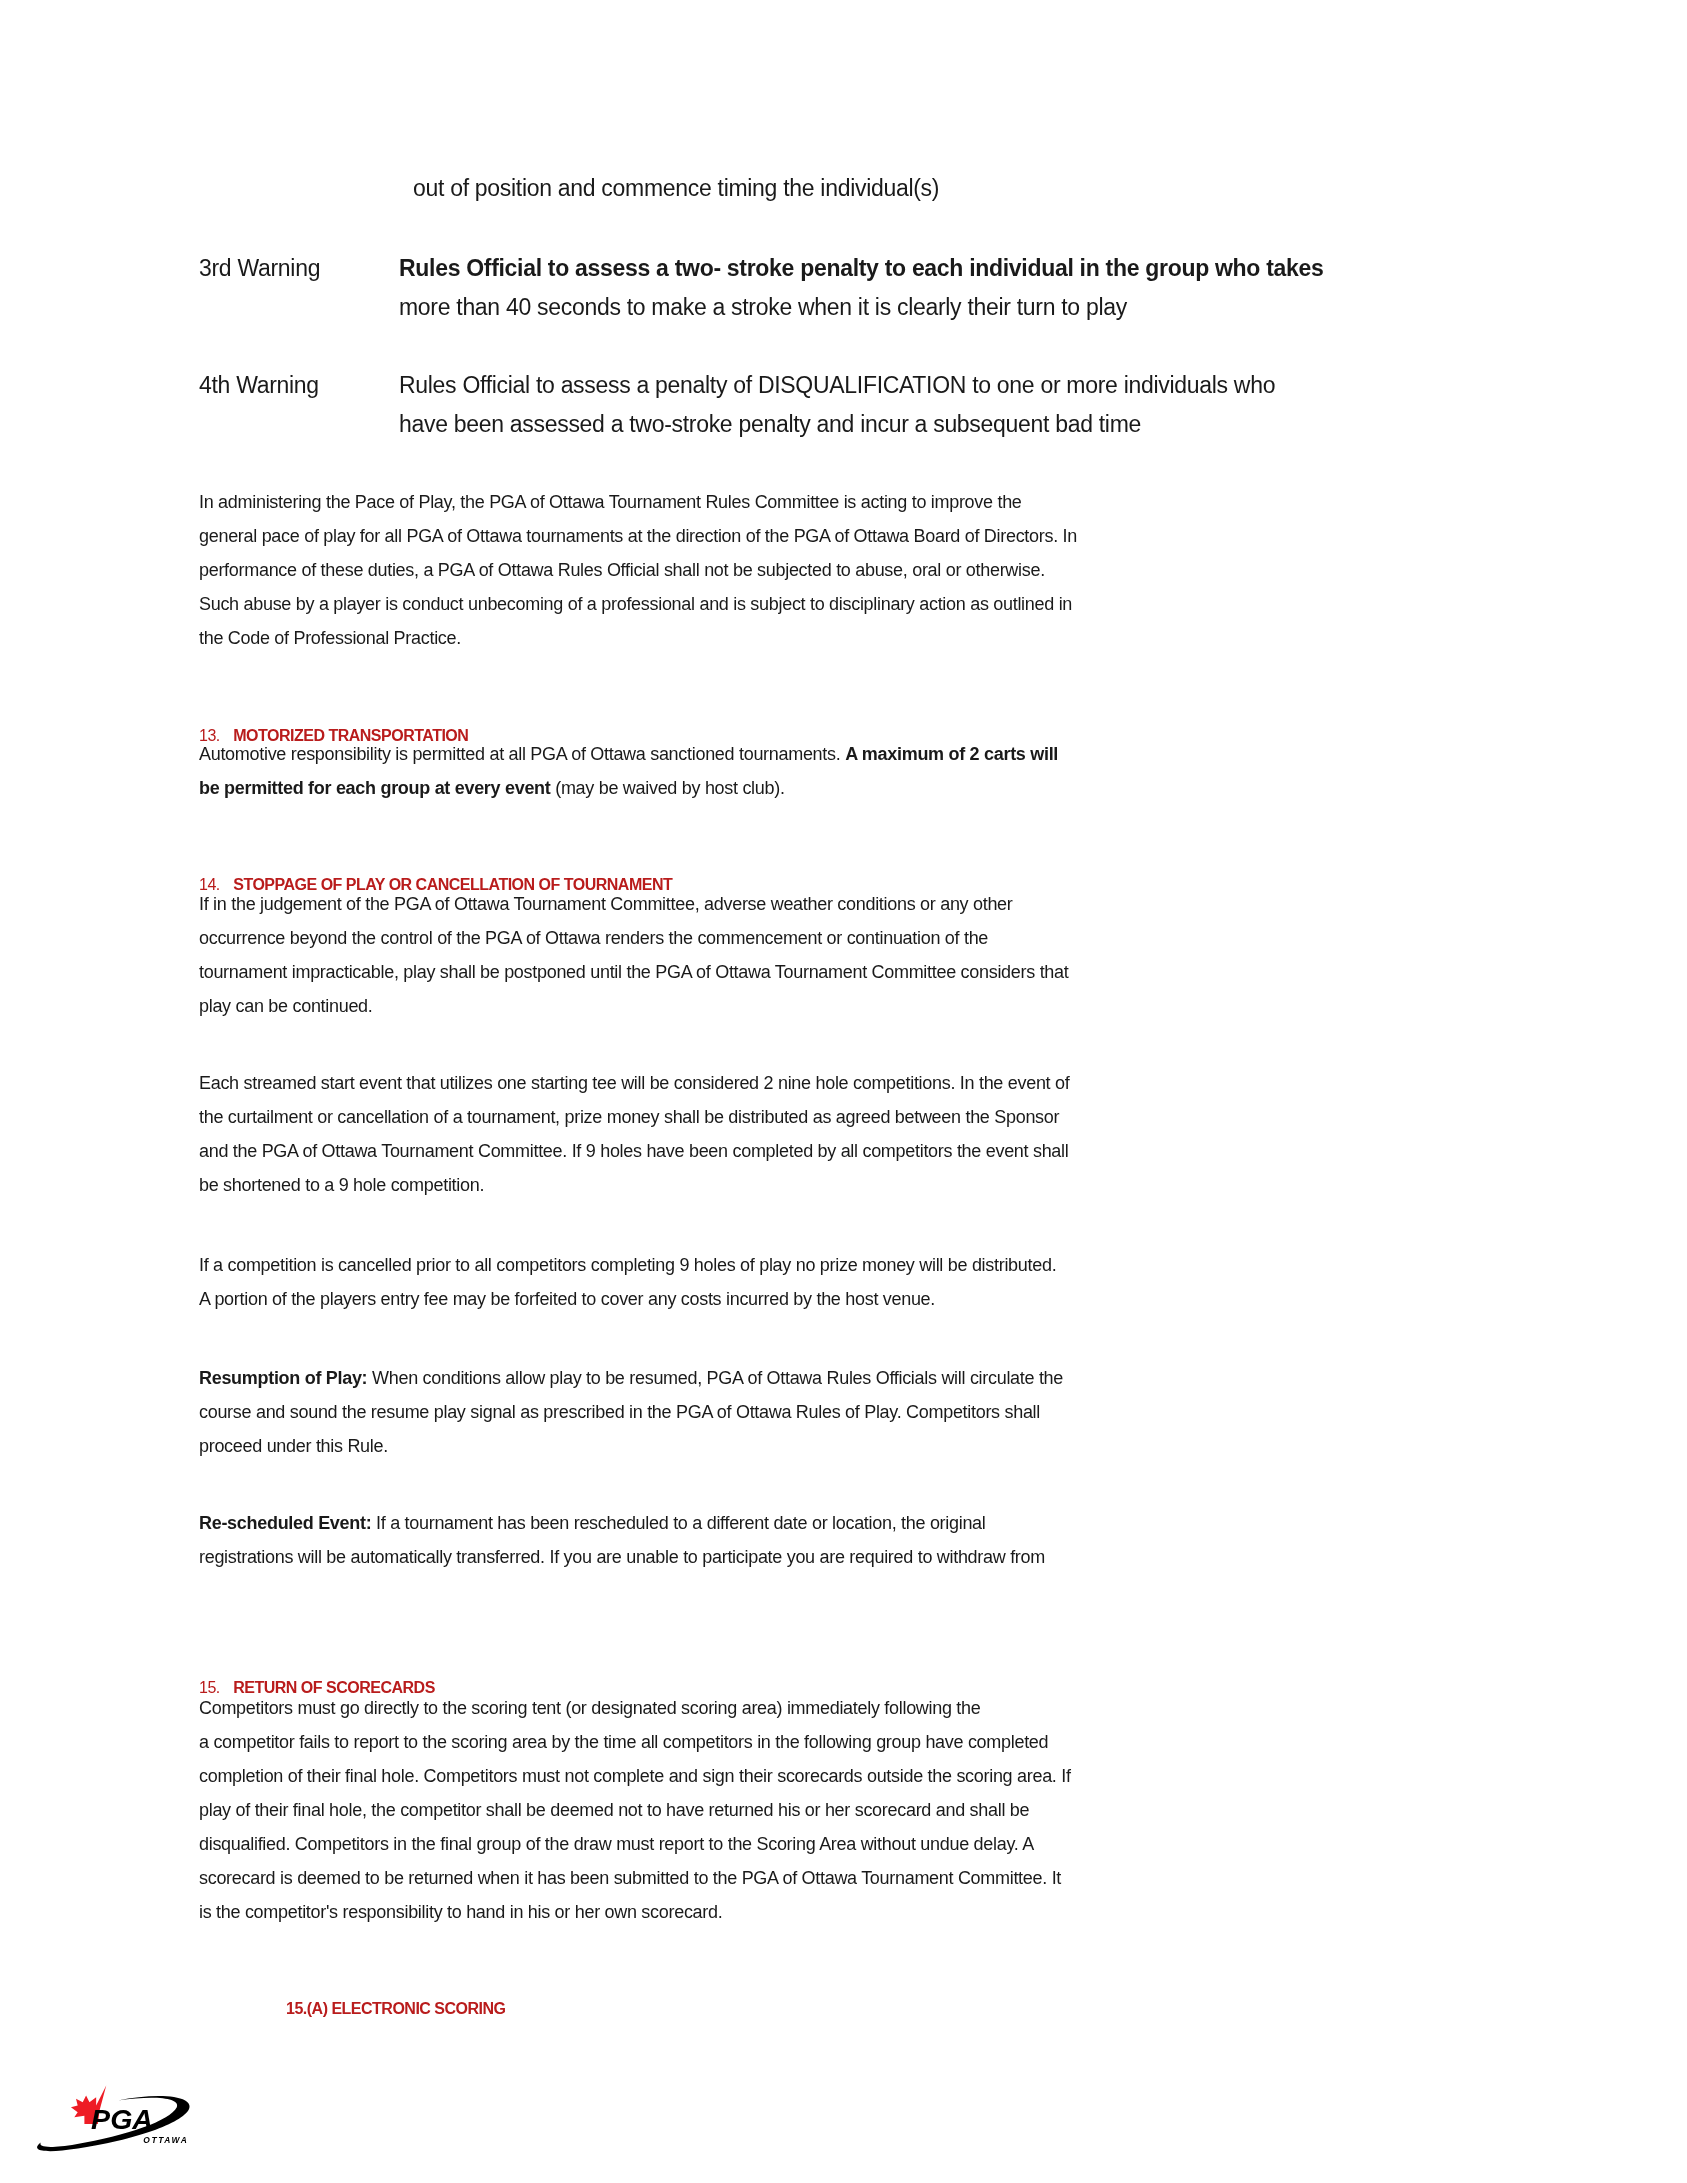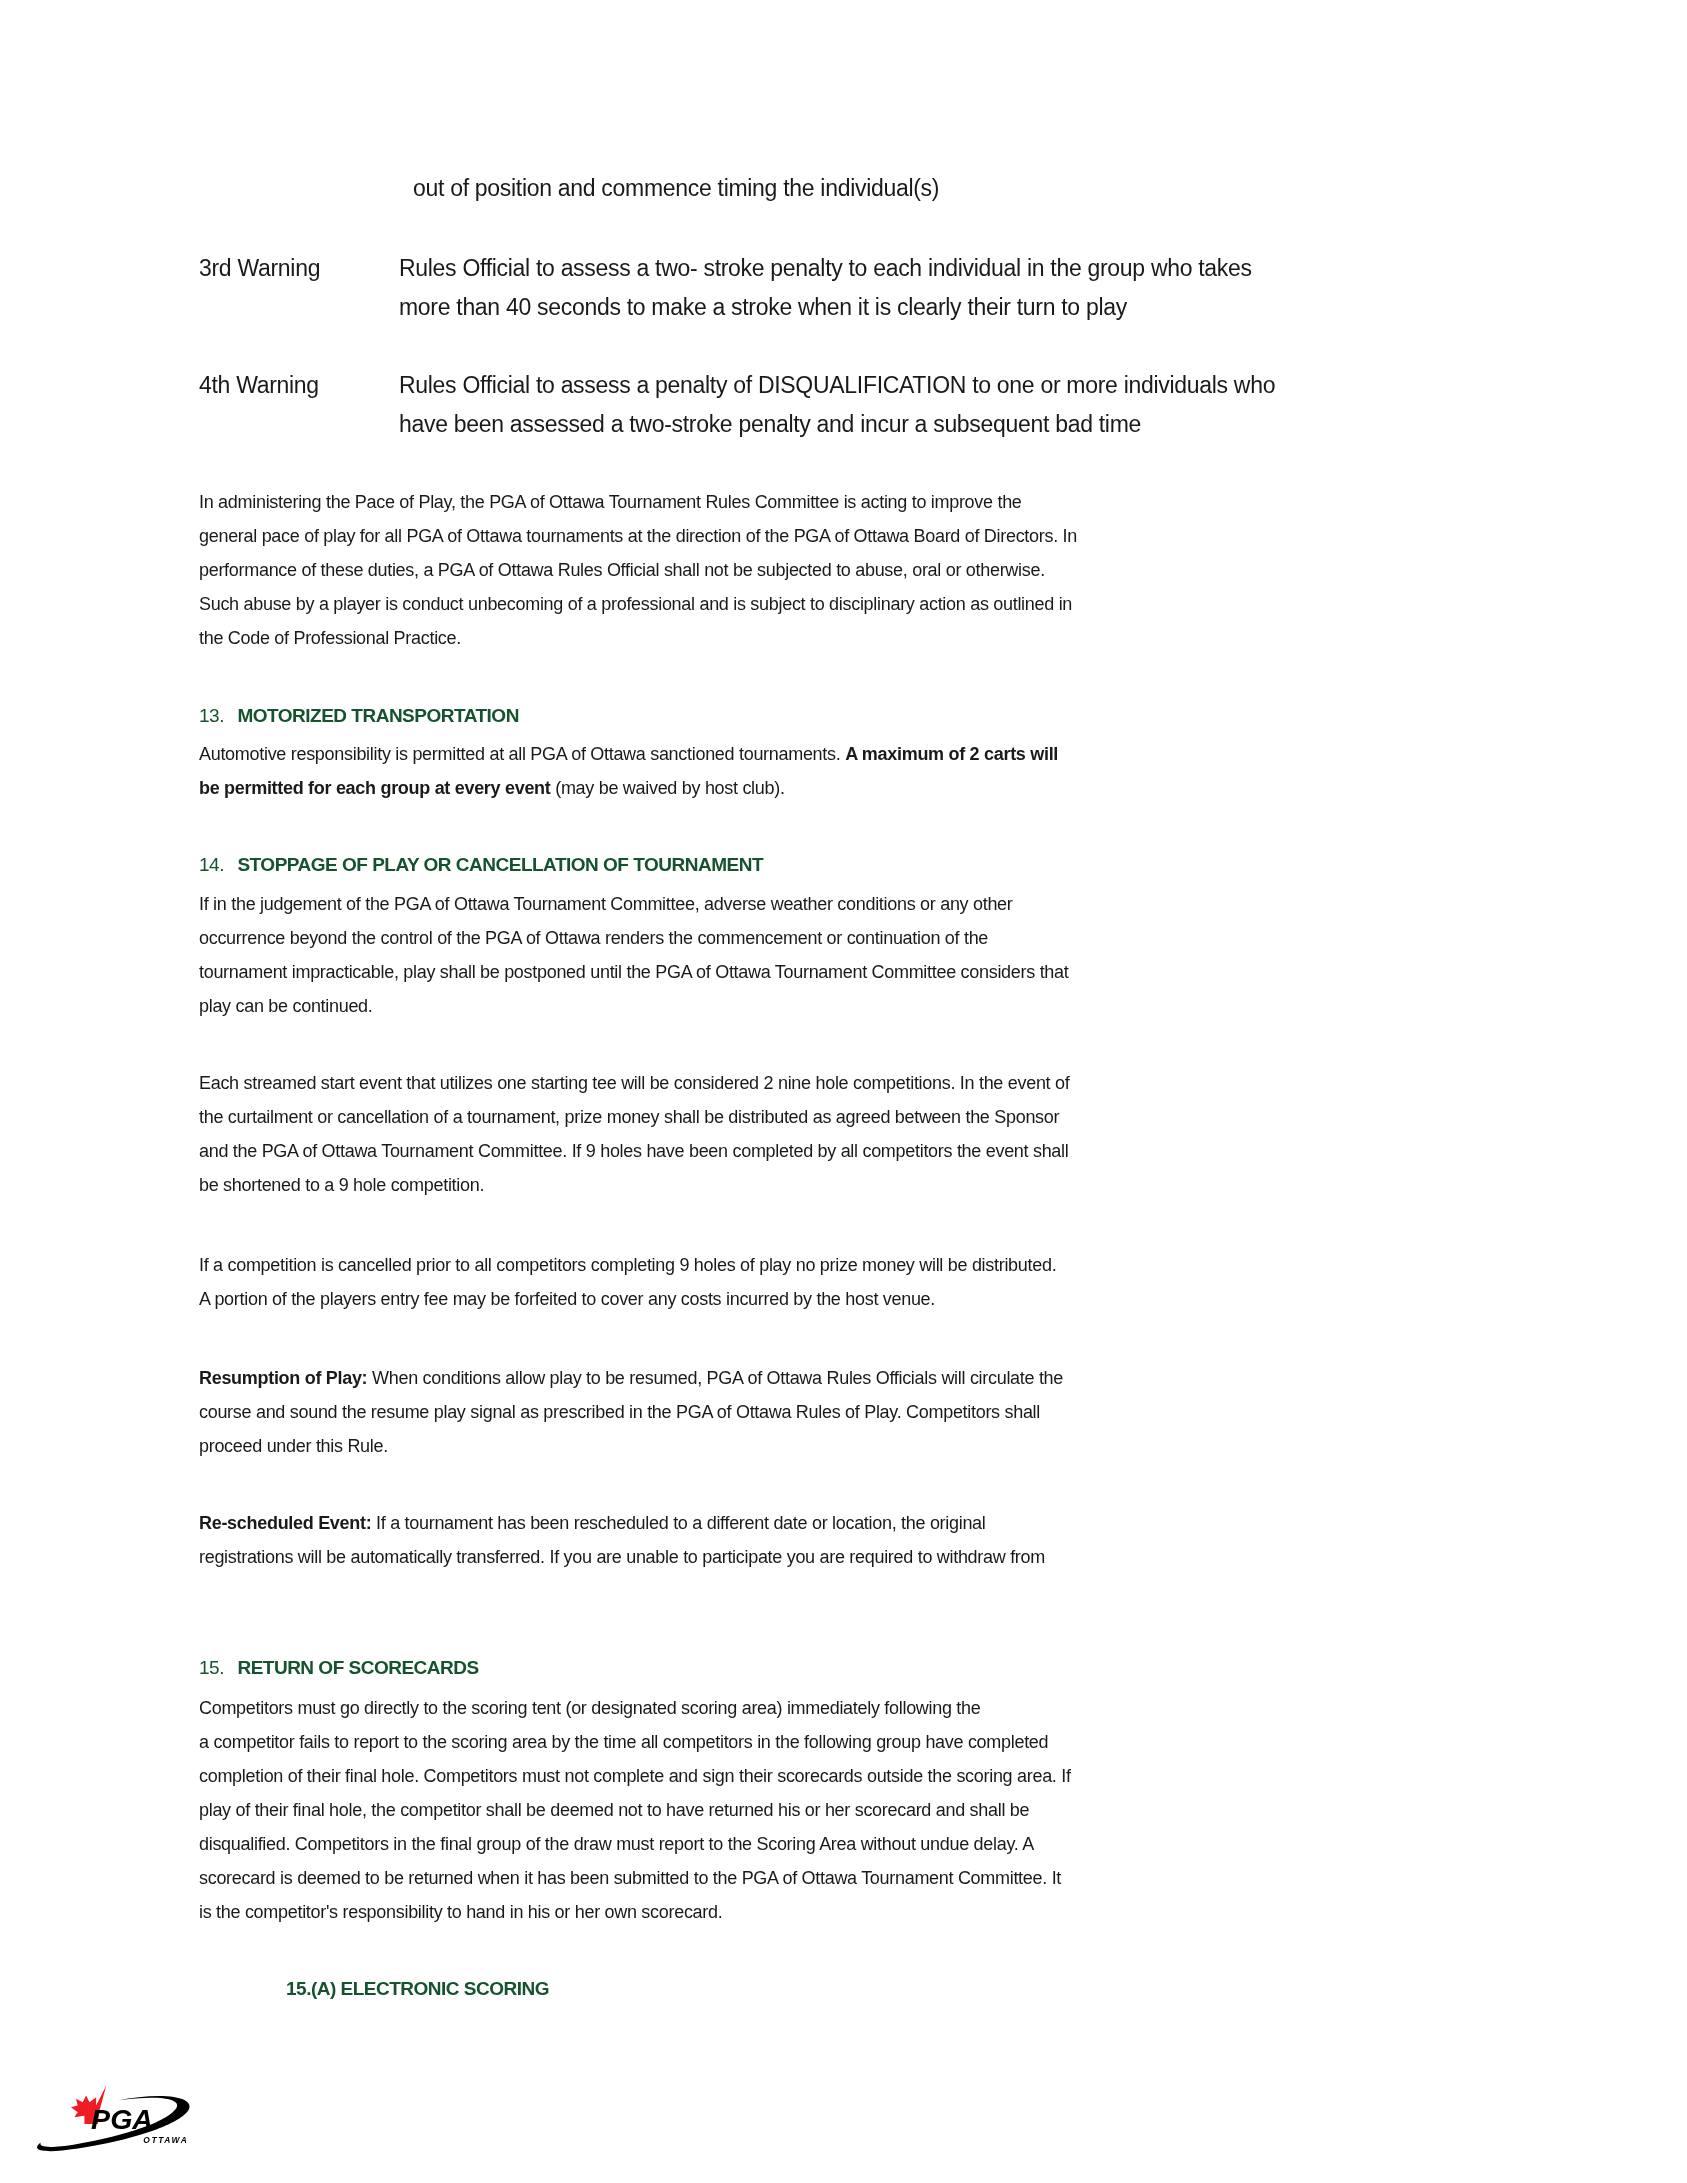--- a/index.html
+++ b/index.html
@@ -2,35 +2,35 @@
 <html style="font-size:13.5px"><head>
 <meta charset="utf-8">
 <style>
   html, body { margin: 0; padding: 0; background: #ffffff; }
   body { width: 1687px; height: 2183px; position: relative; overflow: hidden;
          font-family: "Liberation Sans", sans-serif; color: #1a1a1a; }
   .page { position: absolute; left: 0; top: 0; width: 1687px; height: 2183px; }
   .t { position: absolute; font-size: 23px; line-height: 34px; white-space: nowrap; letter-spacing: -0.3px; }
   .para { position: absolute; left: 199px; width: 1299px; font-size: 18px; line-height: 34px; letter-spacing: -0.3px; }
   .para span.line { display: block; white-space: nowrap; }
-  .h { position: absolute; left: 199px; font-size: 19px; line-height: 34px; color: #14532d; white-space: nowrap; letter-spacing: -0.5px; }
+  .h { position: absolute; left: 199px; font-size: 16px; line-height: 34px; color: #b91c1c; white-space: nowrap; letter-spacing: -0.5px; margin-top: 20px; }
   .h .num { font-weight: normal; margin-right: 13.5px; }
   .h .title { font-weight: bold; }
   b { font-weight: bold; }
   .logo { position: absolute; left: 25px; top: 2077px; width: 186px; height: 84px; }
 </style>
 </head>
 <body>
 
 <div class="page">
 
   <div class="t" style="left:413px; top:171px;">out of position and commence timing the individual(s)</div>
 
   <div class="t" style="left:199px; top:251px;">3rd Warning</div>
-  <div class="t" style="left:399px; top:251px;">Rules Official to assess a two- stroke penalty to each individual in the group who takes</div>
+  <div class="t" style="left:399px; top:251px;font-weight:bold;">Rules Official to assess a two- stroke penalty to each individual in the group who takes</div>
   <div class="t" style="left:399px; top:290px;">more than 40 seconds to make a stroke when it is clearly their turn to play</div>
 
   <div class="t" style="left:199px; top:368px;">4th Warning</div>
   <div class="t" style="left:399px; top:368px;">Rules Official to assess a penalty of DISQUALIFICATION to one or more individuals who</div>
   <div class="t" style="left:399px; top:407px;">have been assessed a two-stroke penalty and incur a subsequent bad time</div>
 
   <div class="para" style="top:485px;">
     <span class="line">In administering the Pace of Play, the PGA of Ottawa Tournament Rules Committee is acting to improve the</span>
     <span class="line">general pace of play for all PGA of Ottawa tournaments at the direction of the PGA of Ottawa Board of Directors. In</span>
     <span class="line">performance of these duties, a PGA of Ottawa Rules Official shall not be subjected to abuse, oral or otherwise.</span>

